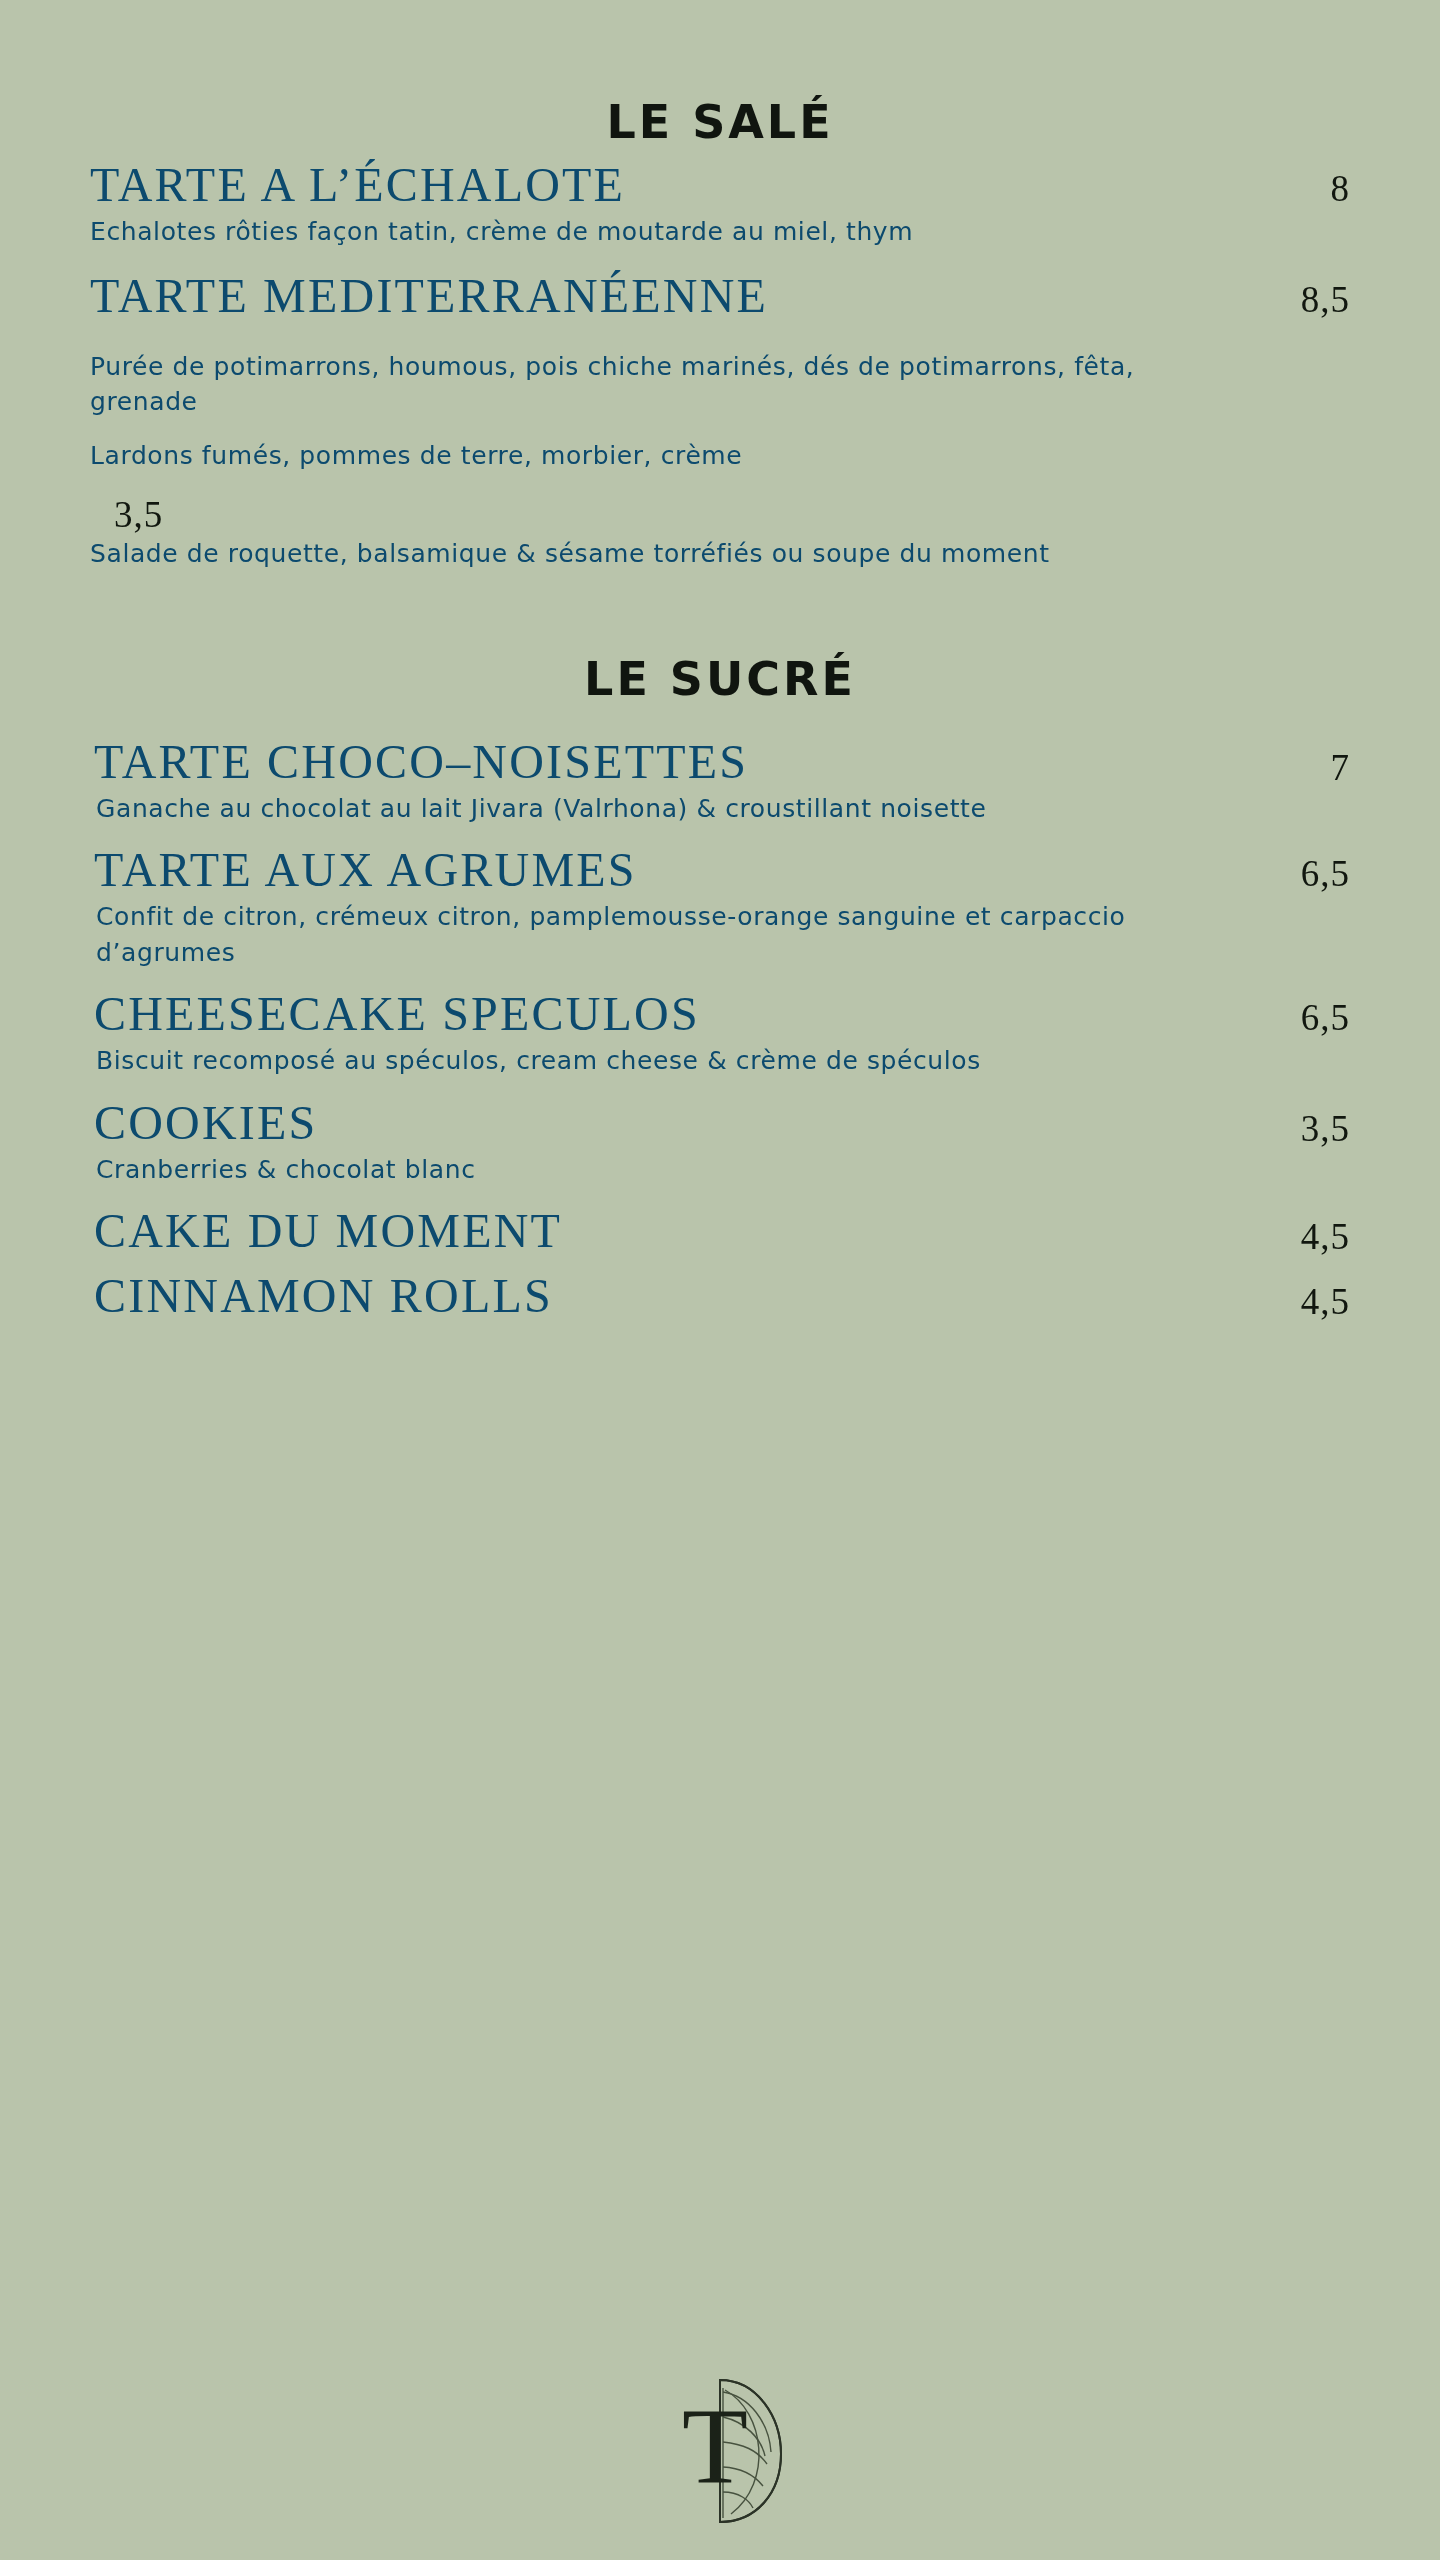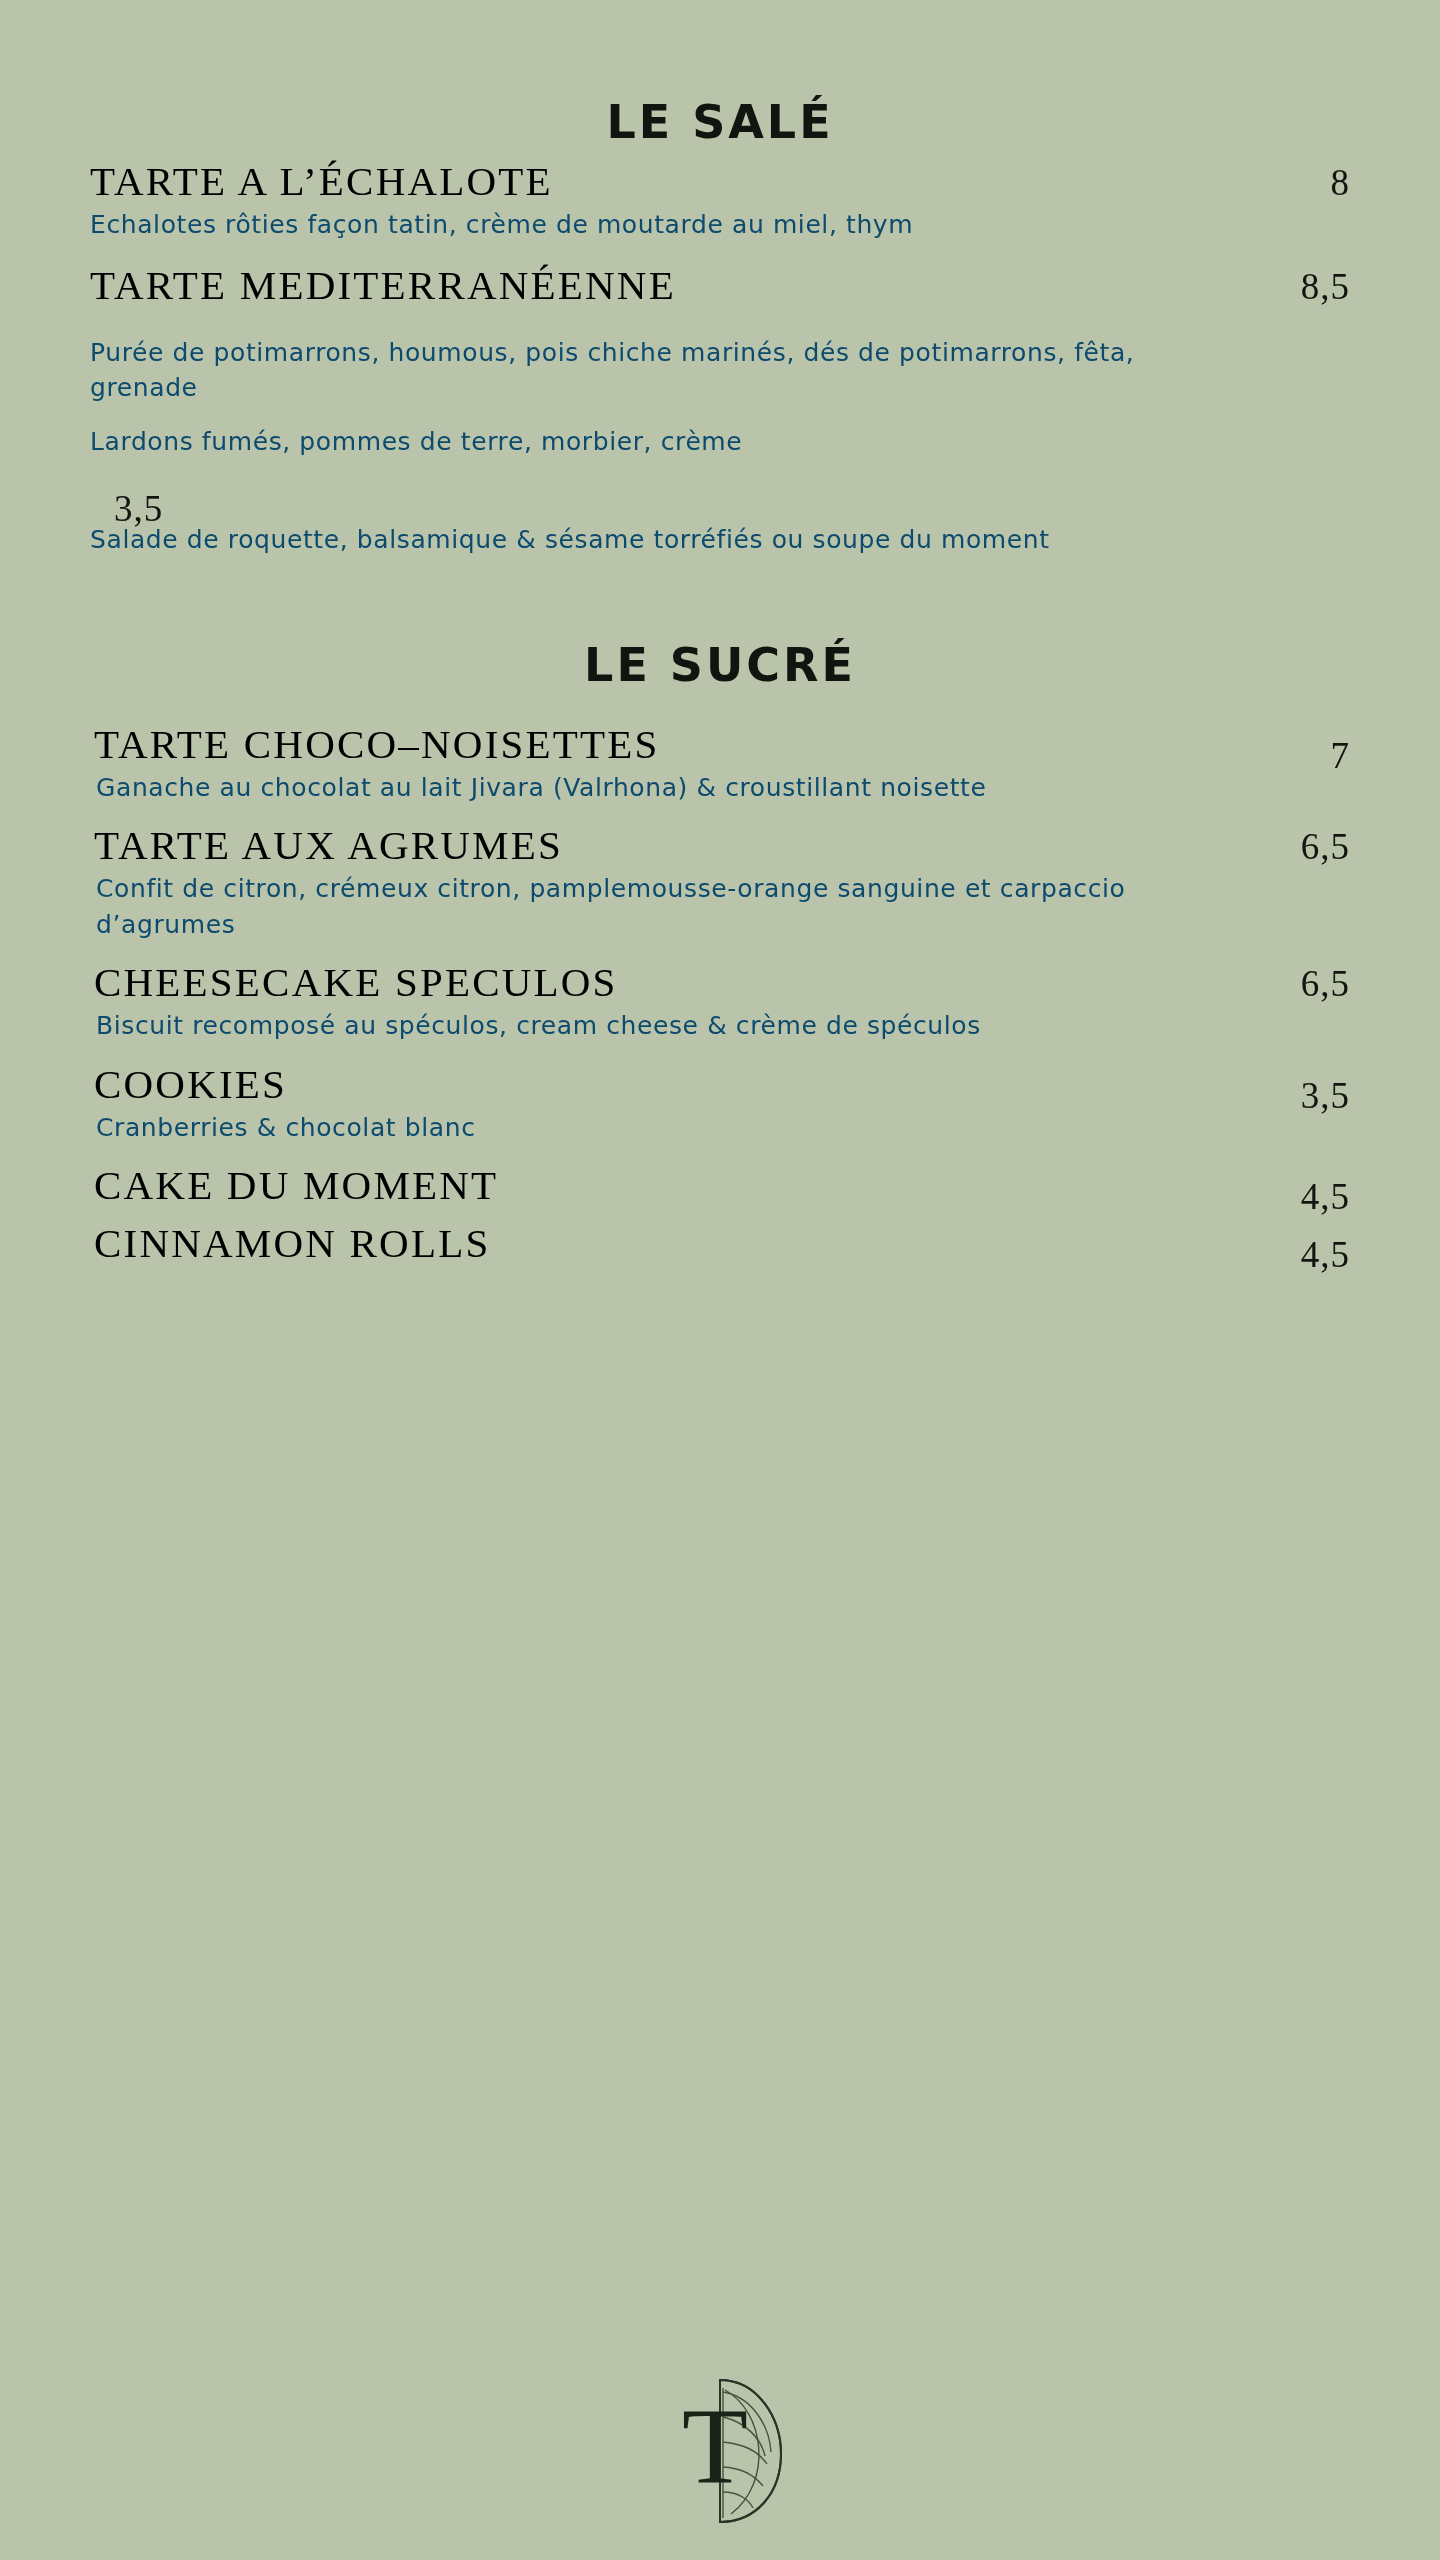--- a/index.html
+++ b/index.html
@@ -42,23 +42,23 @@
     margin-bottom: 6px;
   }
   .item-head {
     display: flex;
     align-items: baseline;
     justify-content: space-between;
     width: 100%;
   }
   .item-name {
     font-family: "Liberation Serif", serif;
-    font-size: 41px;
+    font-size: 48px;
     letter-spacing: 2.2px;
-    color: #000000;
+    color: #0c4a6e;
     white-space: nowrap;
   }
   .item-price {
     font-family: "Liberation Serif", serif;
     font-size: 37px;
     letter-spacing: 1px;
     color: #11170f;
     padding-left: 24px;
     white-space: nowrap;
   }
@@ -77,21 +77,21 @@
   .salty .item:nth-child(3) .item-desc { margin-top: 26px; }
   .salty .item:nth-child(4) .item-head { margin-top: 10px; }
 
   .sweet .item { margin-bottom: 16px; }
   .sweet .item:last-child,
   .sweet .item:nth-last-child(2) { margin-bottom: 10px; }
   .sweet .item .item-name { padding-left: 4px; }
   .sweet .item .item-desc { padding-left: 6px; }
 
   .price-high { position: relative; top: -8px; }
-  .price-low { position: relative; top: 10px; }
+  .price-low { position: relative; top: 2px; }
 
   .logo-wrap {
     position: absolute;
     left: 0;
     right: 0;
     bottom: 28px;
     display: flex;
     justify-content: center;
     align-items: flex-end;
   }

